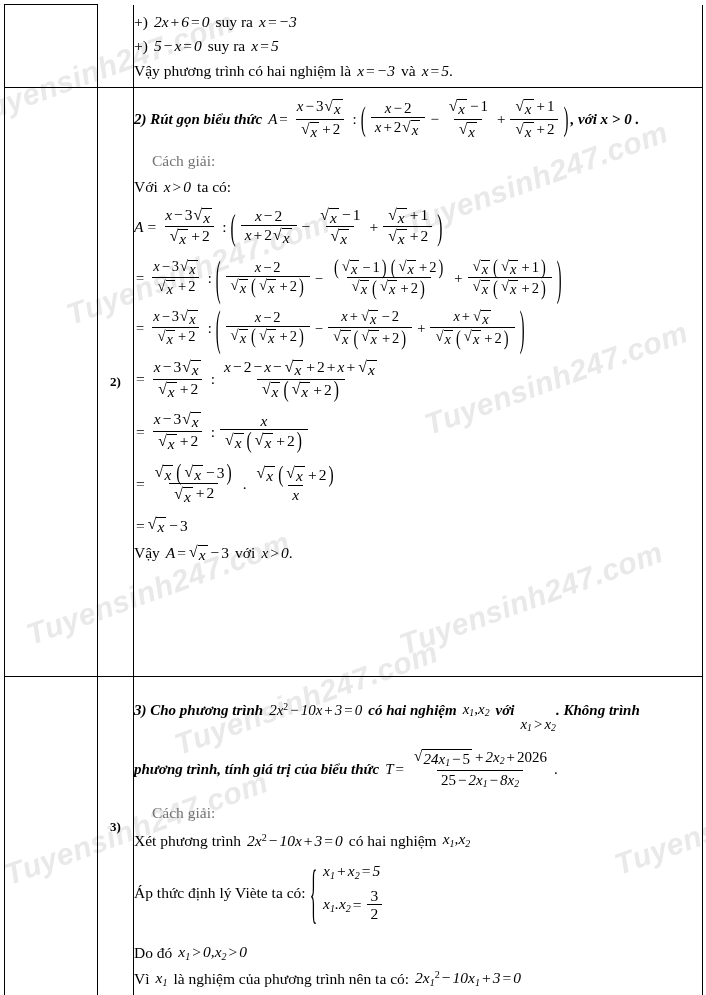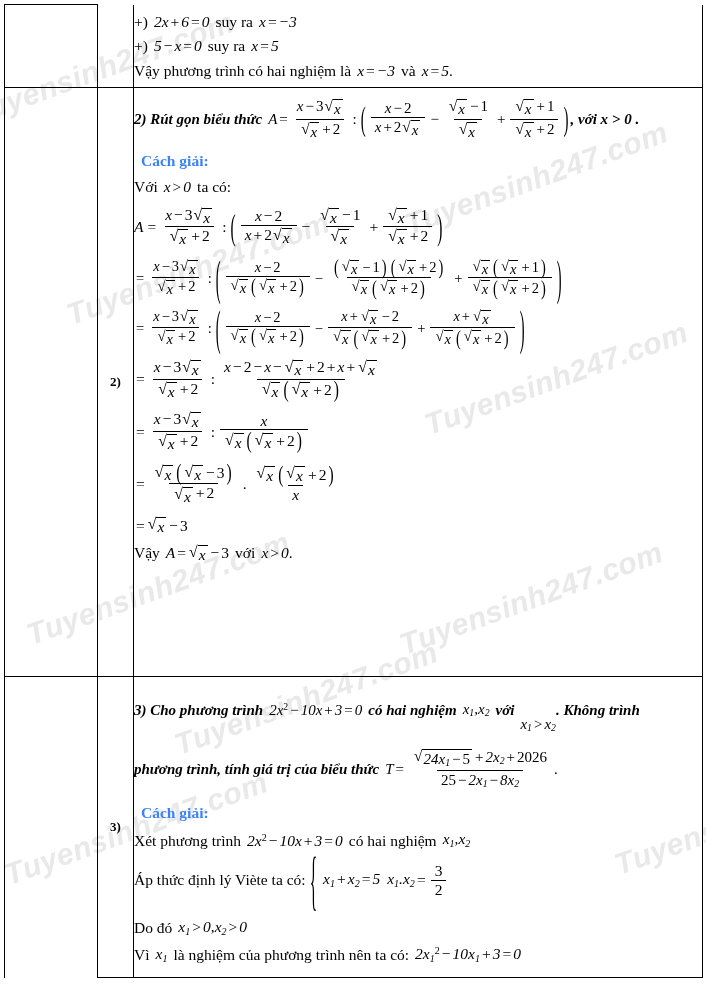--- a/index.html
+++ b/index.html
@@ -46,21 +46,21 @@
     font-size:13px;
     font-family:"Liberation Serif", serif;
   }
   .idx-inner{display:flex;align-items:center;justify-content:center;height:100%;}
 
   td.main{padding:4px 8px 6px 8px;}
 
   
   .line{font-size:15.5px;line-height:1.0;margin:9px 0;display:flex;align-items:center;flex-wrap:wrap;}
   .line.tall{margin:12px 0;}
-  .heading{color:#3b82f6;font-weight:bold;font-size:15.5px;margin:10px 0 8px 7px;
+  .heading{color:#737373;font-weight:normal;font-size:15.5px;margin:10px 0 8px 18px;
            font-family:"Liberation Serif", serif;}
   .qstatement{font-weight:bold;font-style:italic;font-size:15px;line-height:1.1;}
 
   
   .m{font-family:"Liberation Serif", serif;font-style:italic;}
   .mn{font-family:"Liberation Serif", serif;font-style:normal;}
   .op{font-style:normal;padding:0 2px;}
   .sp{display:inline-block;width:6px;}
   sub{font-size:.65em;font-style:italic;vertical-align:-.25em;}
   sup{font-size:.65em;font-style:normal;vertical-align:.5em;}
@@ -86,21 +86,21 @@
   .paren.p3>.pl,.paren.p3>.pr{transform:scaleY(3.4);}
   .paren.p15>.pl,.paren.p15>.pr{transform:scaleY(1.45);}
   .paren>.body{display:inline-flex;align-items:center;}
 
   
   .system{display:inline-flex;align-items:center;vertical-align:middle;margin-left:4px;}
   .system>.brace{
     font-style:normal;font-size:1em;display:inline-block;
     transform:scaleY(4.2);transform-origin:center;padding-right:6px;
   }
-  .system>.rows{display:inline-flex;flex-direction:row;gap:7px;}
+  .system>.rows{display:inline-flex;flex-direction:column;gap:7px;}
   .system .row{display:flex;align-items:center;}
   .lead{font-style:normal;padding-right:2px;}
 </style>
 </head>
 <body>
 
 <div id="watermarks">
   <div class="wm" style="left:-34px;top:100px;font-size:30px;">Tuyensinh247.com</div>
   <div class="wm" style="left:62px;top:300px;font-size:30px;">Tuyensinh247.com</div>
   <div class="wm" style="left:400px;top:210px;font-size:30px;">Tuyensinh247.com</div>

